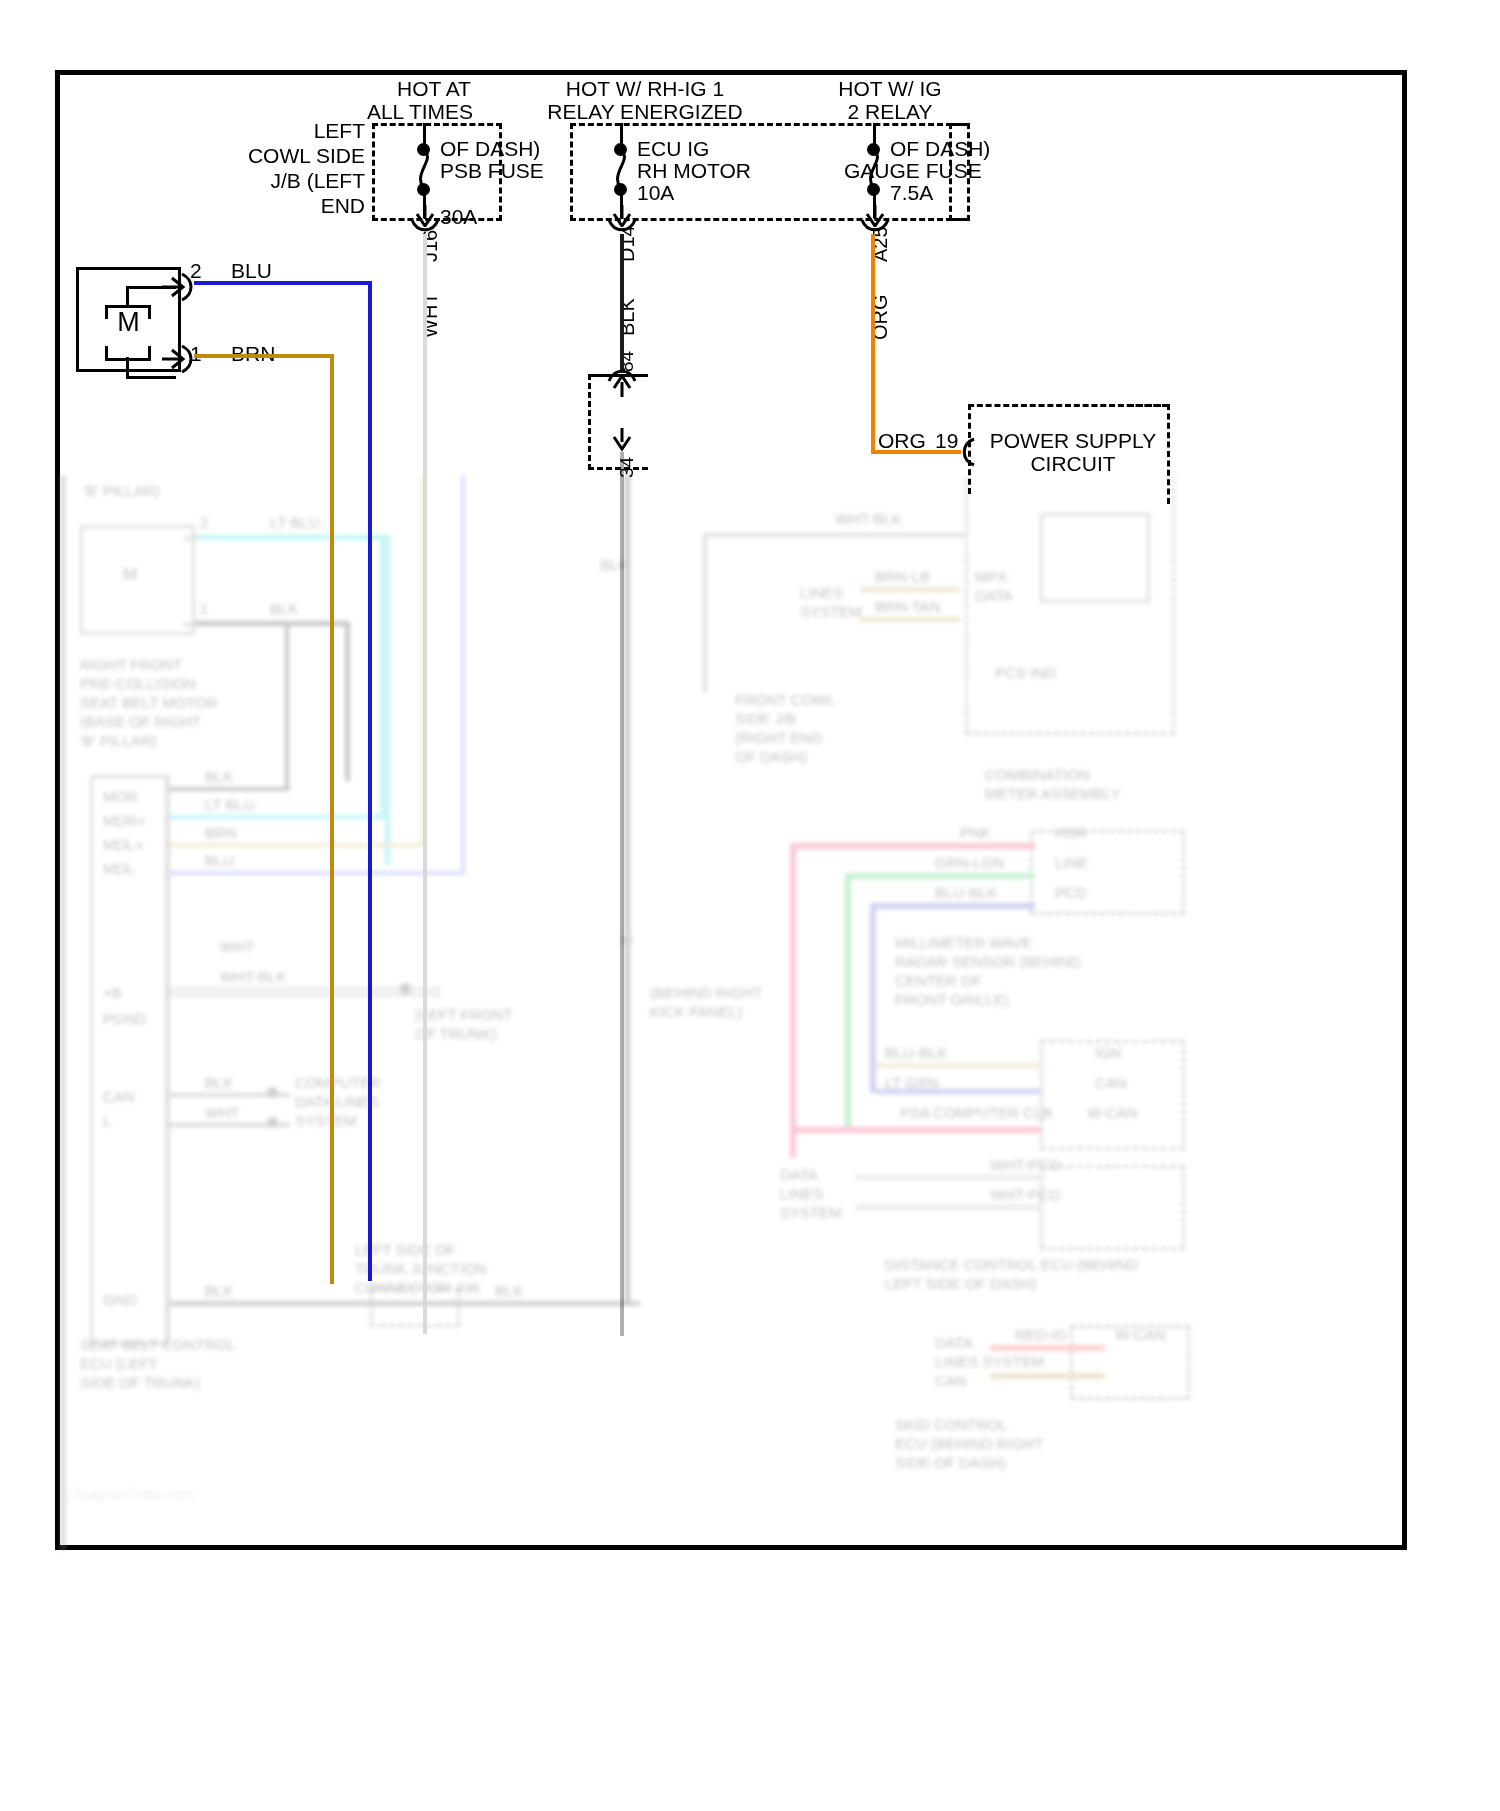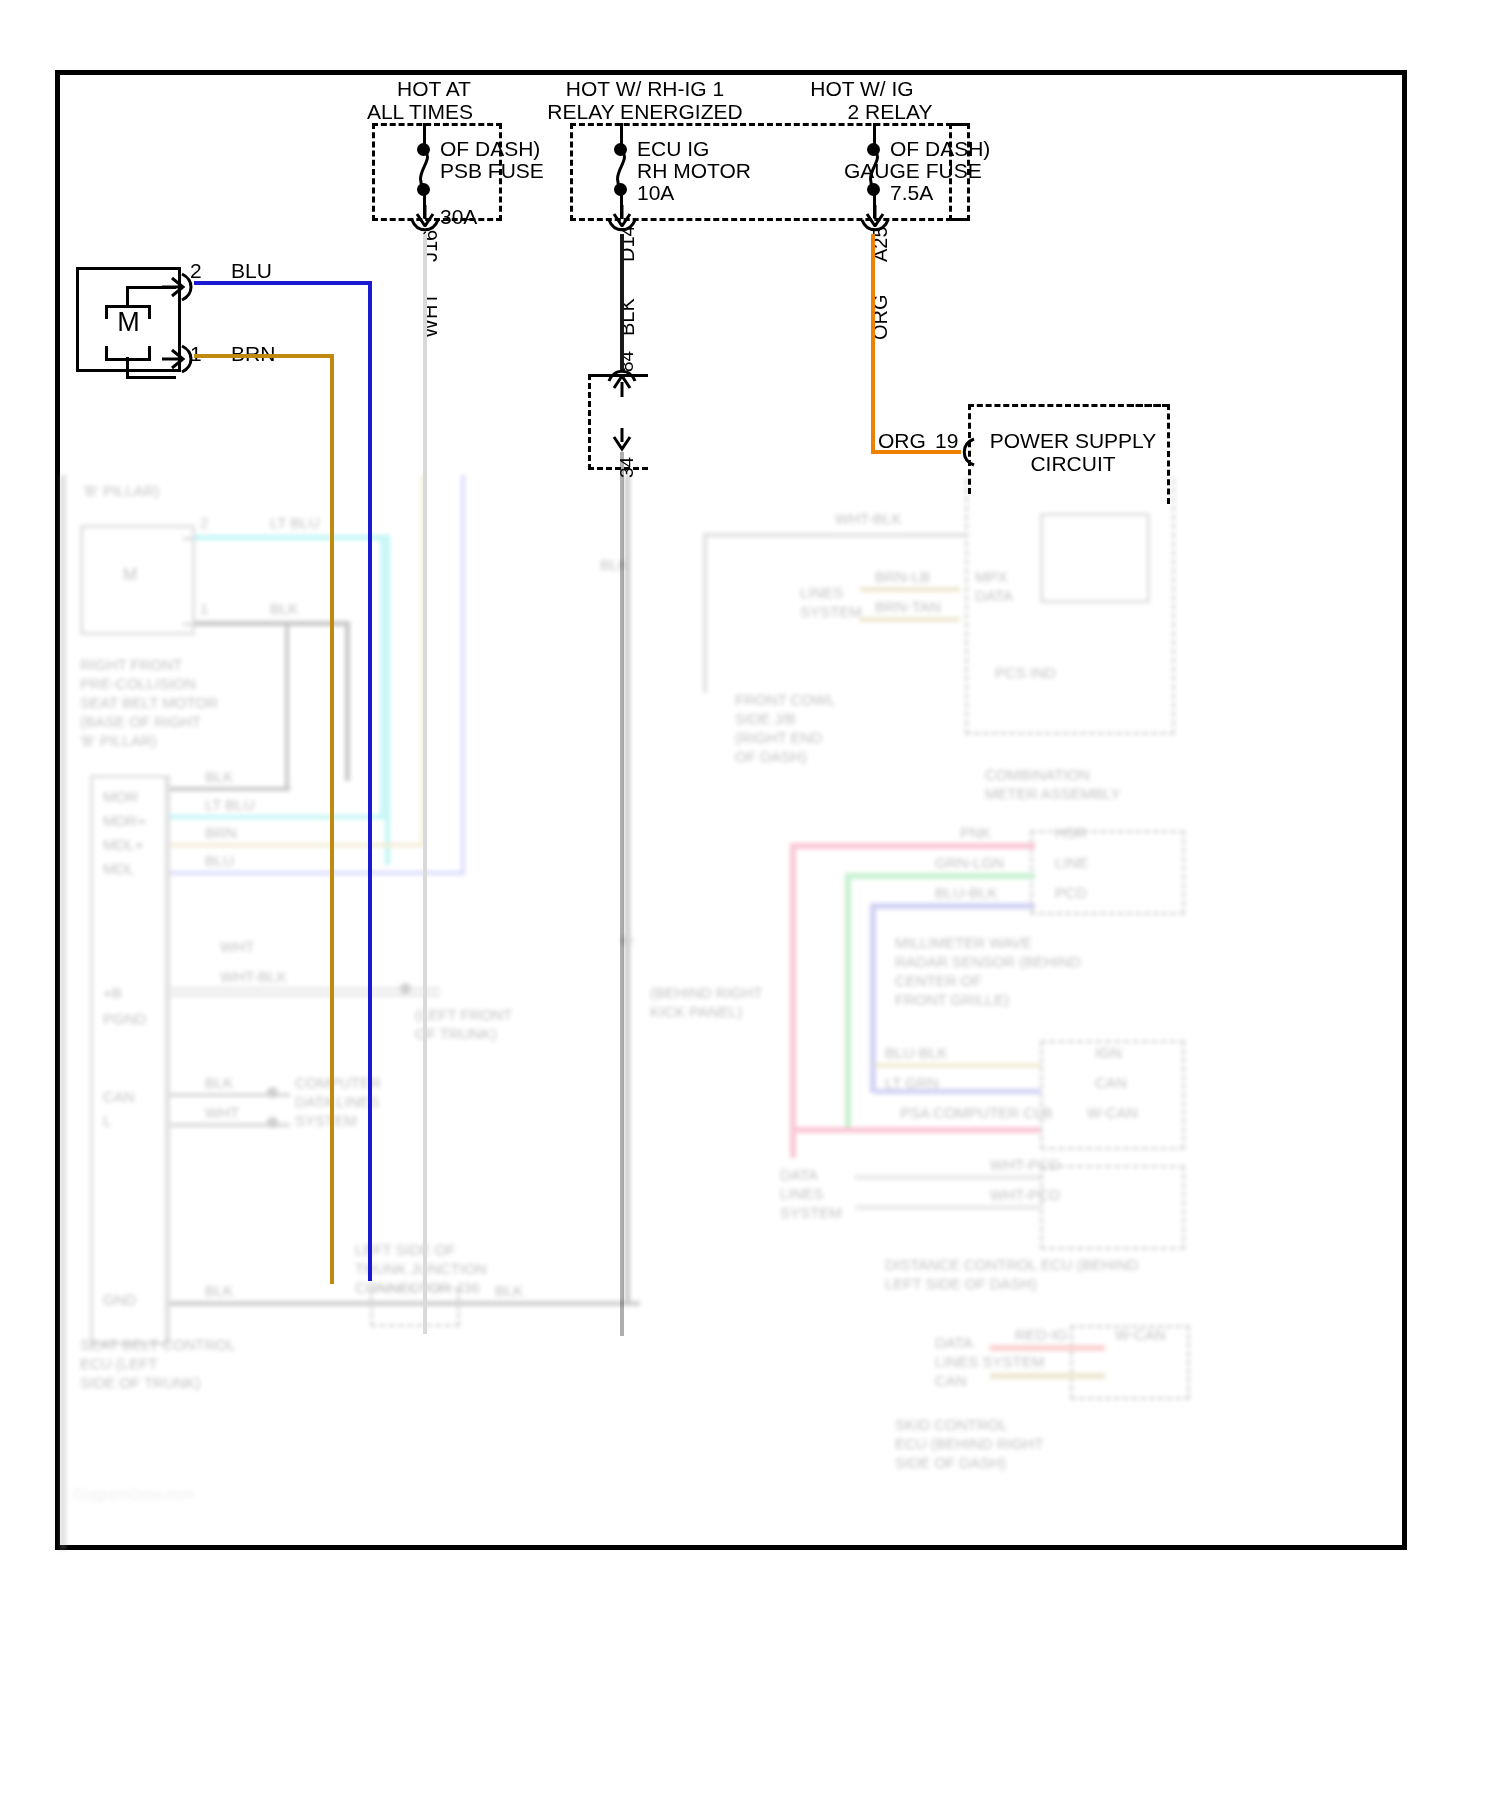--- a/index.html
+++ b/index.html
@@ -208,20 +208,24 @@
     <div class="fl" style="left:840px;top:940px;">SKID CONTROL
 ECU (BEHIND RIGHT
 SIDE OF DASH)</div>
 
     <div class="wm" style="left:18px;top:1010px;">DiagramData.com</div>
   </div>
 
   <div class="txt c" style="left:344px;top:76px;width:180px;">HOT AT</div>
   <div class="txt c" style="left:330px;top:99px;width:180px;">ALL TIMES</div>
 
+  <div class="txt r" style="left:200px;top:118px;width:165px;">LEFT
+COWL SIDE
+J/B (LEFT
+END</div>
 
   <div class="dash-open" style="left:372px;top:123px;width:130px;height:98px;
               border-left:3px dashed #000;border-right:3px dashed #000;
               border-top:3px dashed #000;border-bottom:3px dashed #000;"></div>
 
   <div class="v" style="left:423px;top:123px;height:30px;"></div>
   <div class="dot" style="left:417px;top:143px;"></div>
   <svg class="fuse" style="left:410px;top:150px;" width="30" height="40" viewBox="0 0 30 40">
     <path d="M14 0 C 26 10, 2 22, 14 40" stroke="#000" stroke-width="3" fill="none"></path>
   </svg>
@@ -281,21 +285,21 @@
   </svg>
   <div class="dash-open" style="left:588px;top:374px;width:60px;height:96px;
               border-left:3px dashed #000;border-top:3px dashed #000;border-bottom:3px dashed #000;"></div>
   <div class="h" style="left:588px;top:374px;width:58px;height:3px;background:#000;"></div>
   <div class="vert" style="left:616px;top:478px;font-size:19px;">34</div>
   <svg style="position:absolute;left:609px;top:428px;" width="26" height="24" viewBox="0 0 26 24">
     <path d="M13 0 L13 14 M5 9 L13 21 L21 9" stroke="#000" stroke-width="3" fill="none"></path>
   </svg>
   <div class="wire-v" style="left:620px;top:452px;height:884px;background:#1a1a1a;opacity:.35;"></div>
 
-  <div class="txt c" style="left:762px;top:76px;width:200px;">HOT W/ IG</div>
+  <div class="txt c" style="left:790px;top:76px;width:200px;">HOT W/ IG</div>
   <div class="txt c" style="left:790px;top:99px;width:200px;">2 RELAY</div>
 
   <div class="dash-open" style="left:570px;top:123px;width:382px;height:98px;border-right:3px dashed #000;"></div>
 
   <div class="v" style="left:873px;top:123px;height:30px;"></div>
   <div class="dot" style="left:867px;top:143px;"></div>
   <svg class="fuse" style="left:860px;top:150px;" width="30" height="40" viewBox="0 0 30 40">
     <path d="M14 0 C 26 10, 2 22, 14 40" stroke="#000" stroke-width="3" fill="none"></path>
   </svg>
   <div class="dot" style="left:867px;top:183px;"></div>

